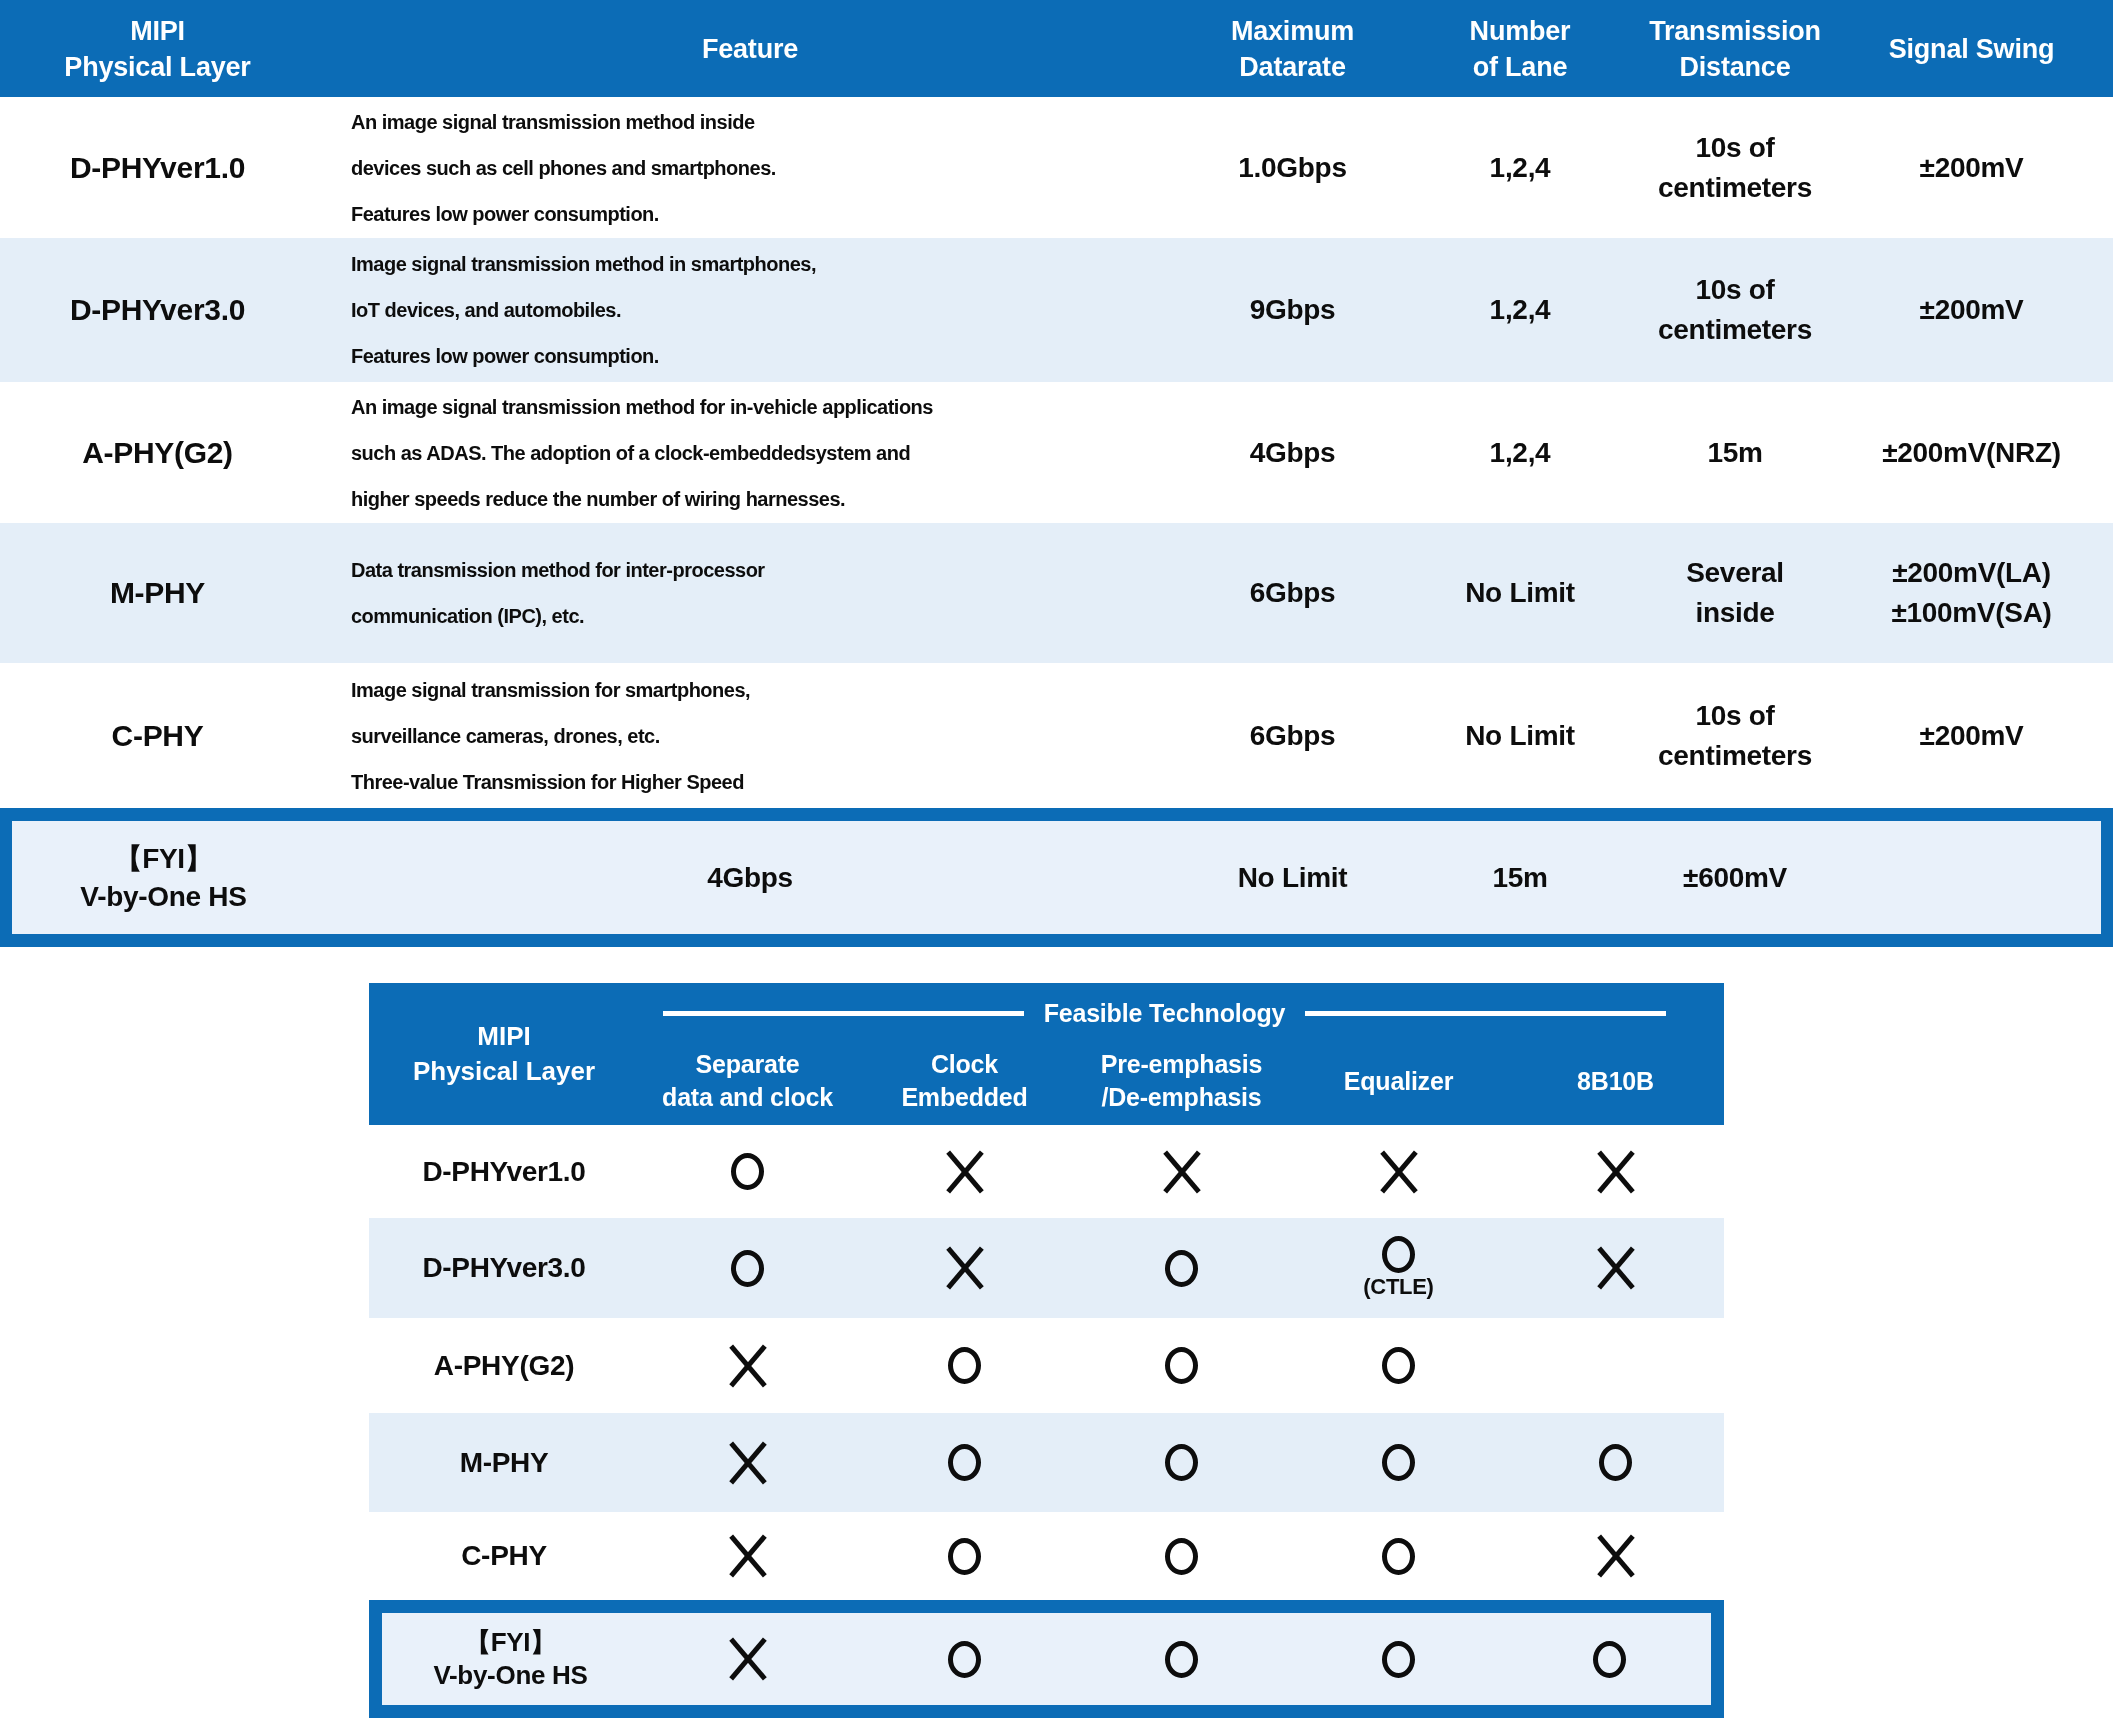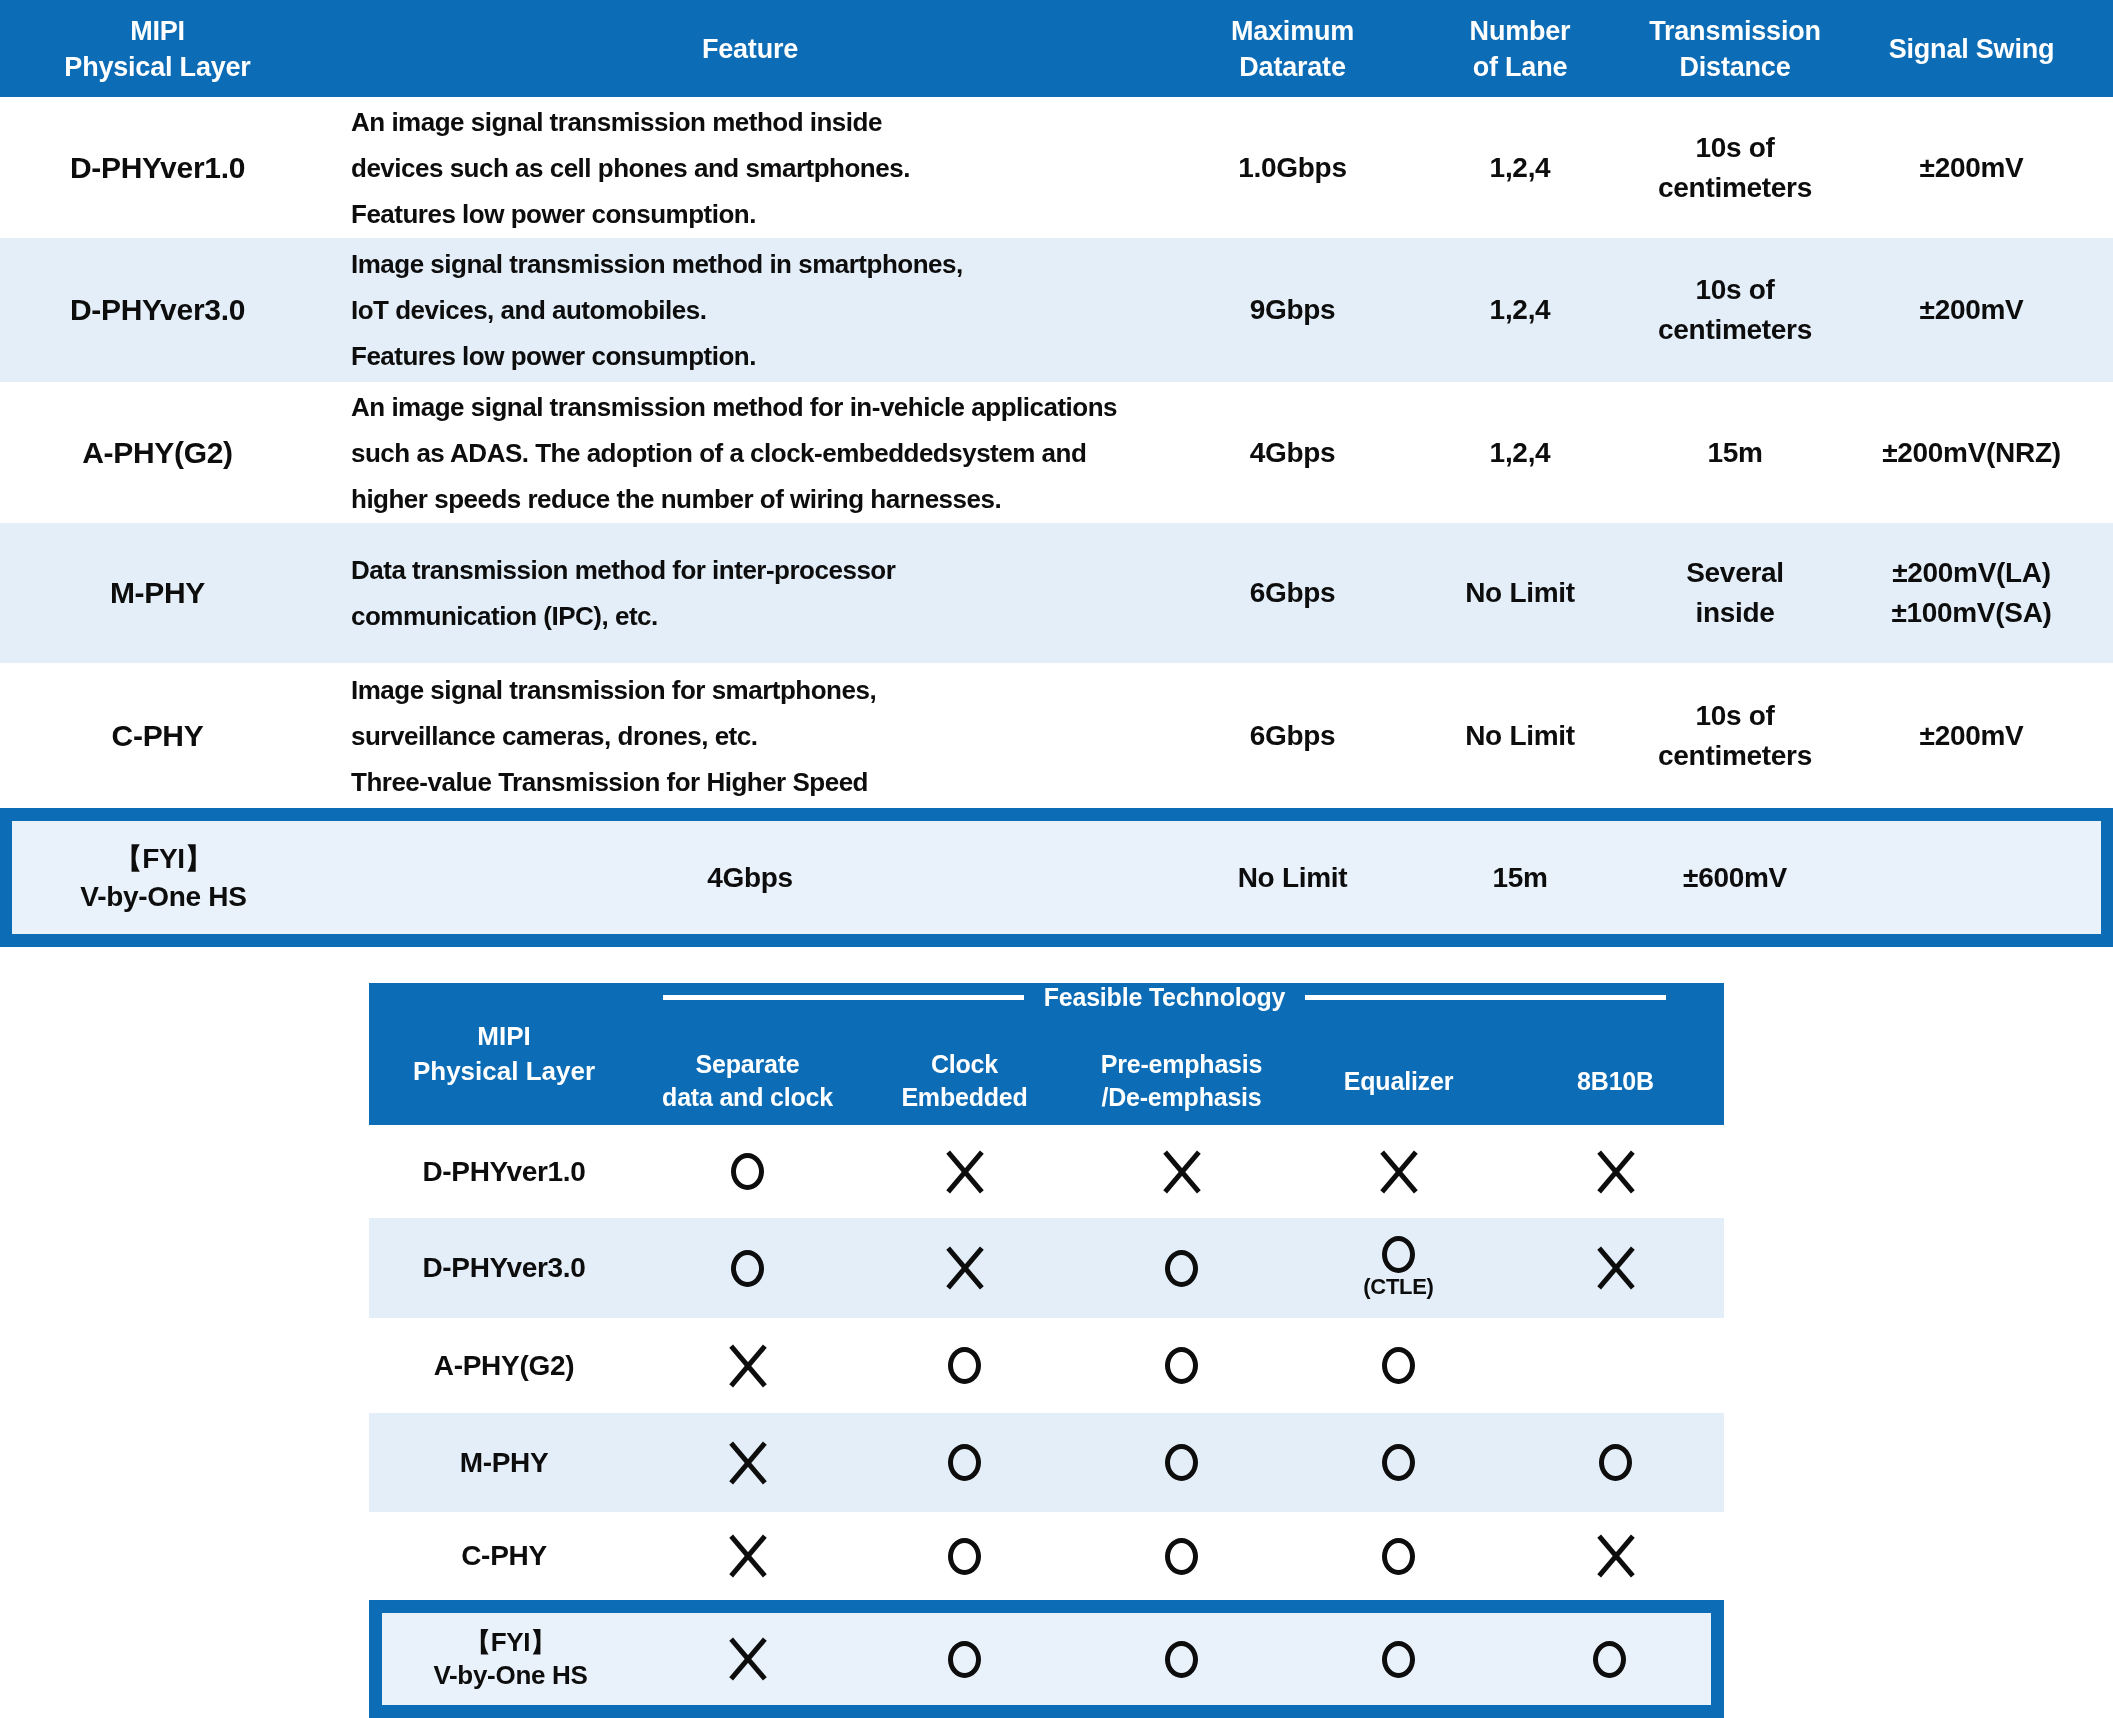--- a/index.html
+++ b/index.html
@@ -17,31 +17,31 @@
   .cellbase{display:flex;align-items:center;justify-content:center;text-align:center;white-space:pre-line;}
 
   
   .t1{position:absolute;left:0;top:0;width:2113px;}
   .t1row{display:grid;grid-template-columns:315px 870px 215px 240px 190px 283px;}
   .t1hdr{background:var(--blue);height:97px;color:#ffffff;}
   .t1hdr .cell{font-size:27px;font-weight:700;line-height:36px;letter-spacing:-0.2px;}
   .cell{display:flex;align-items:center;justify-content:center;text-align:center;white-space:pre-line;}
   .lb{background:var(--lb);}
   .name{font-size:30px;font-weight:700;letter-spacing:-0.3px;line-height:38px;}
-  .feature{justify-content:flex-start;text-align:left;padding-left:36px;font-size:26px;font-weight:600;line-height:46px;letter-spacing:-0.5px;}
+  .feature{justify-content:flex-start;text-align:left;padding-left:36px;font-size:20px;font-weight:600;line-height:46px;letter-spacing:-0.5px;}
   .val{font-size:28px;font-weight:700;line-height:40px;letter-spacing:-0.3px;}
   .fyi-box1{box-sizing:border-box;height:139px;border:13px solid var(--blue);border-left-width:12px;border-right-width:12px;background:var(--lb2);}
   .fyi-box1 .t1row{grid-template-columns:303px 870px 215px 240px 190px 271px;height:113px;}
 
   
   .t2{position:absolute;left:369px;top:983px;width:1355px;}
   .t2hdr{position:relative;background:var(--blue);height:142px;color:#ffffff;}
   .t2corner{position:absolute;left:0;top:0;width:270px;height:142px;font-size:26px;font-weight:700;line-height:35px;}
   .t2tech{position:absolute;left:270px;top:0;width:1085px;height:142px;}
-  .grouprow{position:absolute;left:0;right:0;top:0;display:flex;align-items:center;font-size:25px;font-weight:700;letter-spacing:-0.2px;}
+  .grouprow{position:absolute;left:0;right:0;top:16px;display:flex;align-items:center;font-size:25px;font-weight:700;letter-spacing:-0.2px;}
   .gline{height:5px;background:#ffffff;flex:1;}
   .gline.gl{margin-left:24px;margin-right:20px;}
   .gline.gr{margin-left:20px;margin-right:58px;}
   .subcols{position:absolute;left:0;top:54px;height:88px;display:grid;grid-template-columns:repeat(5,217px);}
   .subcol{font-size:25px;font-weight:700;line-height:33px;letter-spacing:-0.2px;}
   .t2row{display:grid;grid-template-columns:270px repeat(5,217px);}
   .t2name{font-size:28px;font-weight:700;letter-spacing:-0.3px;line-height:34px;}
   .markcell{display:flex;align-items:center;justify-content:center;}
   .markwrap{display:flex;flex-direction:column;align-items:center;justify-content:center;}
   .mark{display:block;}

